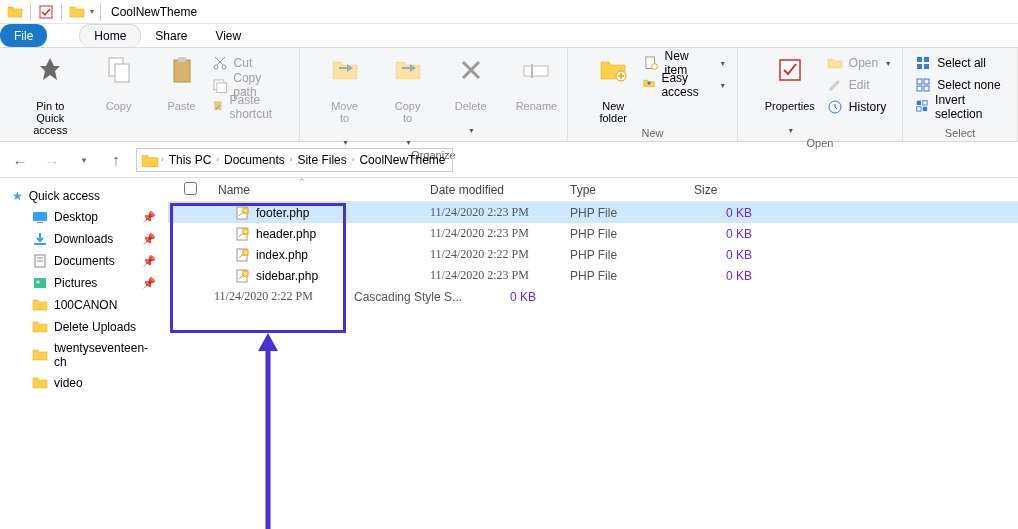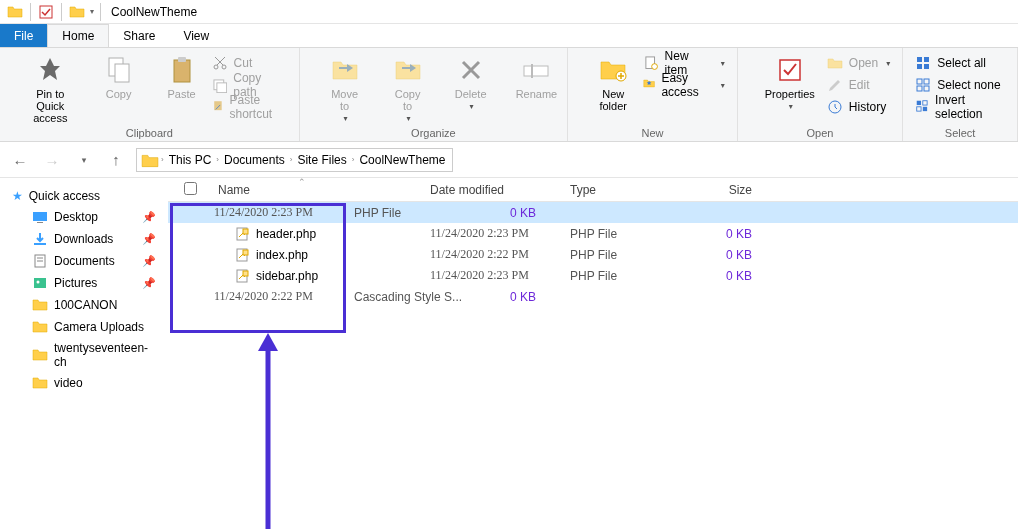--- a/index.html
+++ b/index.html
@@ -6,30 +6,30 @@
 body { background: #fff; font-size: 12px; color: #000; width: 1018px; height: 529px; overflow: hidden; position: relative; }
 
 
 .titlebar { height: 24px; display: flex; align-items: center; padding: 0 4px; background: #fff; border-bottom: 1px solid #e5e5e5; }
 .titlebar .tb-icon { width: 16px; height: 16px; margin: 0 3px; }
 .titlebar .divider { width: 1px; height: 18px; background: #ccc; margin: 0 4px; }
 .titlebar .title { margin-left: 6px; font-size: 12px; }
 
 
 .tabs { height: 24px; display: flex; align-items: stretch; background: #fff; border-bottom: 1px solid #d9d9d9; }
-.tab { padding: 0 14px; display: flex; align-items: center; font-size: 12px; cursor: pointer; }
+.tab { padding: 0 14px; display: flex; align-items: center; font-size: 12px; cursor: pointer; border-radius: 11px; }
 .tab.file { background: #1979ca; color: #fff; }
-.tab.active { background: #f5f6f7; border: 1px solid #d9d9d9; border-bottom: none; }
+.tab.active { background: #f5f6f7; border: 1px solid #d9d9d9; border-bottom: none; margin-left: 32px; }
 
 
 .ribbon { height: 94px; background: #f5f6f7; border-bottom: 1px solid #d9d9d9; display: flex; }
 .group { display: flex; flex-direction: column; padding: 2px 6px 0 6px; border-right: 1px solid #e1e1e1; }
 .group-body { flex: 1; display: flex; align-items: flex-start; gap: 2px; }
 .group-label { text-align: center; font-size: 11px; color: #666; padding: 2px 0; }
-.bigbtn { display: flex; flex-direction: column; align-items: center; justify-content: flex-start; width: auto; min-width: 44px; padding: 4px 4px 0 4px; cursor: pointer; text-align: center; font-size: 11px; gap: 2px; margin-left: 17px; }
+.bigbtn { display: flex; flex-direction: column; align-items: center; justify-content: flex-start; width: auto; min-width: 44px; padding: 4px 4px 0 4px; cursor: pointer; text-align: center; font-size: 11px; gap: 14px; margin-left: 17px; }
 .bigbtn .ic { width: 32px; height: 32px; }
 .bigbtn.disabled { color: #a0a0a0; }
 .stack { display: flex; flex-direction: column; padding-top: 2px; }
 .smallbtn { display: flex; align-items: center; gap: 6px; font-size: 12px; padding: 2px 6px; cursor: pointer; height: 22px; }
 .smallbtn.disabled { color: #a0a0a0; }
 .smallbtn .ic { width: 16px; height: 16px; }
 .chev { font-size: 8px; color: #555; margin-left: 2px; }
 
 
 .navbar { height: 36px; display: flex; align-items: center; padding: 0 8px; gap: 8px; border-bottom: 1px solid #e5e5e5; }
@@ -44,21 +44,21 @@
 .sidebar { width: 168px; padding: 8px 4px; overflow: hidden; }
 .side-item { display: flex; align-items: center; gap: 6px; padding: 3px 8px; font-size: 12px; cursor: pointer; position: relative; }
 .side-item.indent { padding-left: 28px; }
 .side-item .pin { margin-left: auto; color: #7a7a7a; font-size: 11px; }
 .content { flex: 1; position: relative; }
 .cols { display: flex; align-items: center; height: 24px; border-bottom: 1px solid #e5e5e5; font-size: 12px; color: #444; }
 .col-check { width: 46px; padding-left: 16px; }
 .col-name { width: 216px; padding-left: 4px; }
 .col-date { width: 140px; }
 .col-type { width: 124px; }
-.col-size { width: 58px; text-align: right; }
+.col-size { width: 58px; }
 .sort-ind { position: absolute; top: -1px; left: 300px; font-size: 9px; color: #999; }
 .sortwrap { position: relative; }
 .row { display: flex; align-items: center; height: 21px; font-size: 12px; }
 .row.sel { background: #cde8ff; }
 .row .rc-check { width: 46px; }
 .row .rc-name { width: 216px; display: flex; align-items: center; gap: 6px; padding-left: 20px; }
 .row .rc-date { width: 140px; color: #555; font-family: Liberation Serif, serif; }
 .row .rc-type { width: 124px; color: #555; }
 .row .rc-size { width: 58px; text-align: right; color: #6d28d9; }
 .highlight-box { position: absolute; border: 3px solid #4a2fd4; pointer-events: none; }
@@ -157,21 +157,20 @@
             <span class="ic">
               <svg viewBox="0 0 16 16">
                 <rect x="3" y="3" width="10" height="12" fill="#e5c98a"></rect>
                 <path d="M5 14l6-6" stroke="#3a7bd5"></path>
               </svg>
             </span>
             <span>Paste shortcut</span>
           </div>
       </div>
     </div>
-    <div class="group-label">Clipboard</div>
   </div>
 
   <div class="group">
     <div class="group-body">
       <div class="bigbtn disabled">
         <span class="ic">
             <svg viewBox="0 0 32 32">
               <path class="folder-ico" d="M4 8h8l2 3h14v14H4z" opacity="0.5"></path>
               <path d="M18 18l6-4-6-4v3h-8v2h8z" fill="#3a7bd5" opacity="0.5"></path>
             </svg>
@@ -415,21 +414,21 @@
           </svg>
         </span>
         <span>100CANON</span>
       </div>
     <div class="side-item indent">
         <span>
           <svg width="16" height="16" viewBox="0 0 16 16">
             <path class="folder-ico" d="M1 3h5l1 2h8v8H1z"></path>
           </svg>
         </span>
-        <span>Camera Uploads</span>
+        <span>Delete Uploads</span>
       </div>
     <div class="side-item indent">
         <span>
           <svg width="16" height="16" viewBox="0 0 16 16">
             <path class="folder-ico" d="M1 3h5l1 2h8v8H1z"></path>
           </svg>
         </span>
         <span>twentyseventeen-ch</span>
       </div>
     <div class="side-item indent">
@@ -448,20 +447,30 @@
       <div class="col-check"><input type="checkbox" style=""></div>
       <div class="col-name">Name</div>
       <div class="col-date">Date modified</div>
       <div class="col-type">Type</div>
       <div class="col-size">Size</div>
     </div>
 
     <div id="rows">
         <div class="row sel">
           <div class="rc-check"></div>
+          <div class="rc-name">
+            <span>
+              <svg width="16" height="16" viewBox="0 0 16 16">
+                <rect x="3" y="2" width="10" height="12" fill="#fff" stroke="#999"></rect>
+                <path d="M5 11l4-4 2 2" stroke="#e0a800" fill="none"></path>
+                <rect x="9" y="3" width="5" height="5" fill="#ffe08a" stroke="#e0a800"></rect>
+              </svg>
+            </span>
+            <span>footer.php</span>
+          </div>
           <div class="rc-date">11/24/2020 2:23 PM</div>
           <div class="rc-type">PHP File</div>
           <div class="rc-size">0 KB</div>
         </div>
         <div class="row">
           <div class="rc-check"></div>
           <div class="rc-name">
             <span>
               <svg width="16" height="16" viewBox="0 0 16 16">
                 <rect x="3" y="2" width="10" height="12" fill="#fff" stroke="#999"></rect>

